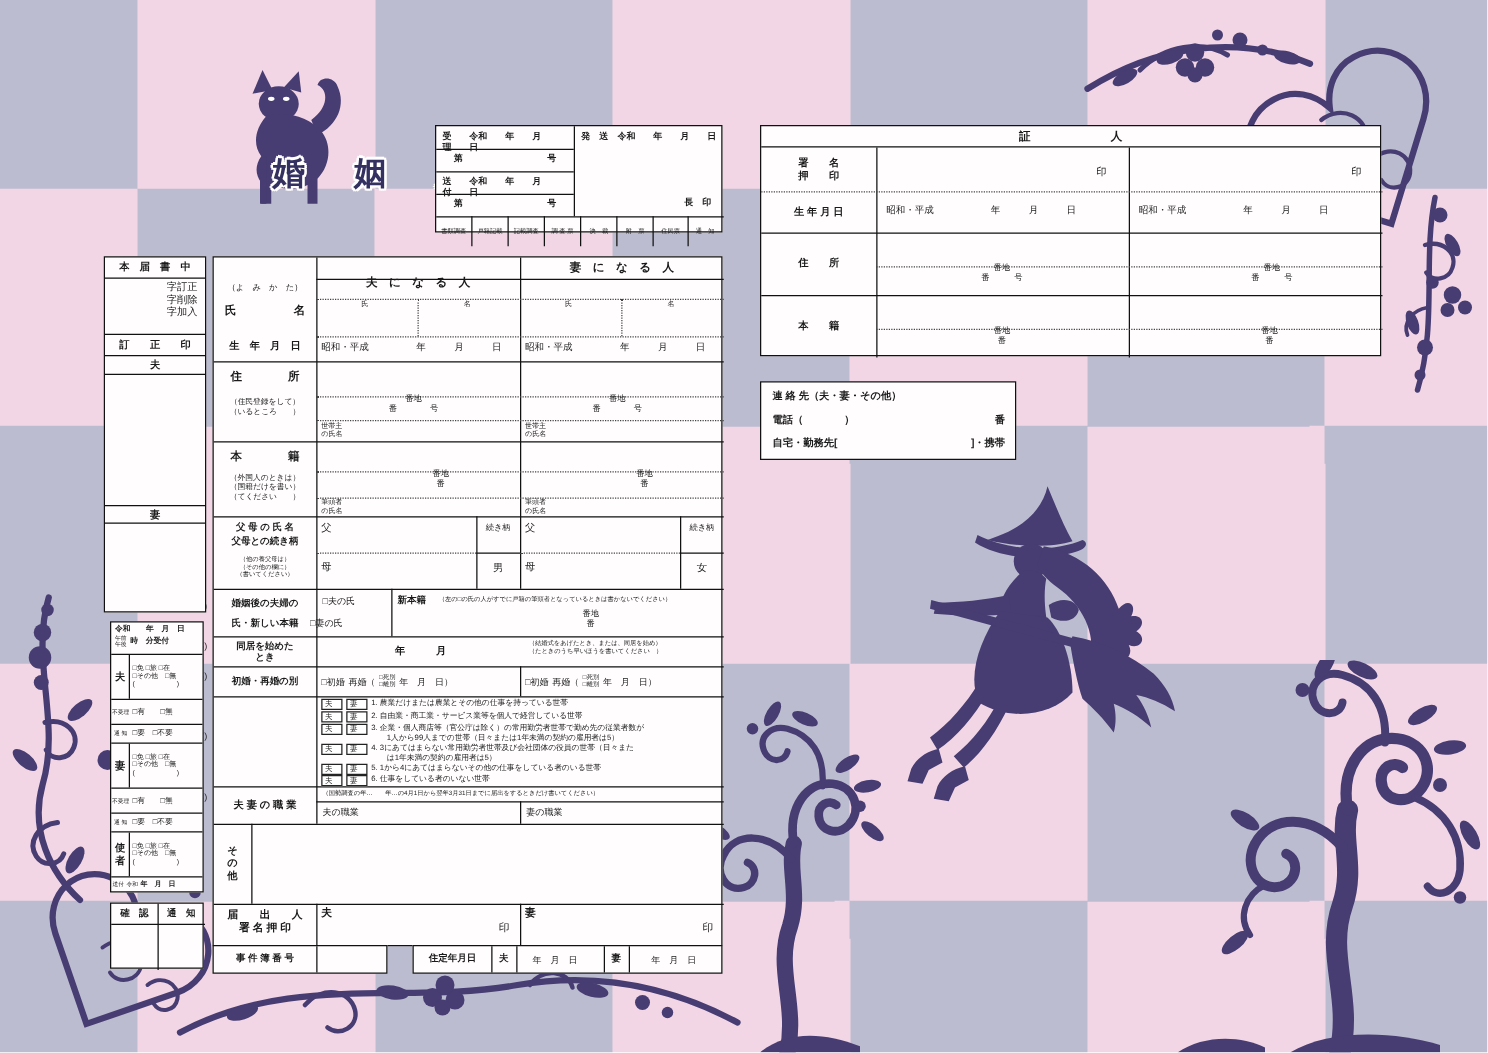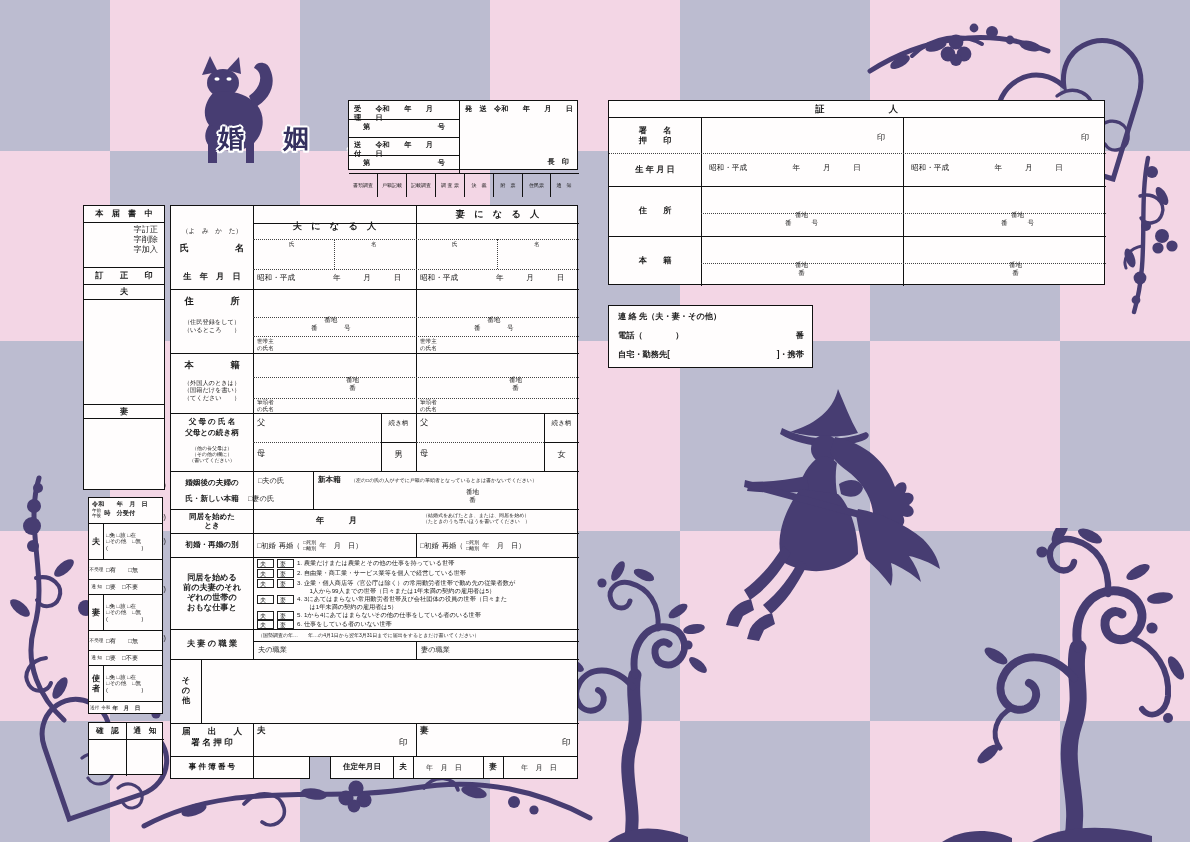--- a/index.html
+++ b/index.html
@@ -195,21 +195,21 @@
   <div class="abs f7" style="left:149px;top:247px;">(1)</div>
   <div class="abs f7" style="left:149px;top:311px;">(2)</div>
   <div class="abs f7" style="left:149px;top:374px;">(3)</div>
   <div class="abs f7" style="left:157px;top:480px;">(4)</div>
   <div class="abs f7" style="left:157px;top:512px;">(5)</div>
   <div class="abs f7" style="left:157px;top:536px;">(6)</div>
   <div class="abs f7" style="left:157px;top:584px;">(7)</div>
   <div class="abs f7" style="left:157px;top:633px;">(8)</div>
 
 
-  <div class="abs box" style="left:348px;top:100px;width:230px;height:70px;">
+  <div class="abs box" style="left:348px;top:100px;width:230px;height:86px;">
     <div class="vline" style="left:110px;top:0;height:72px;"></div>
     <div class="hline" style="left:0;top:18px;width:110px;"></div>
     <div class="hline" style="left:0;top:36px;width:110px;"></div>
     <div class="hline" style="left:0;top:54px;width:110px;"></div>
     <div class="hline" style="left:0;top:72px;width:230px;"></div>
     <div class="abs spread f7 sb" style="left:5px;top:3px;width:100px;">
       <span>受　理</span>
         <span>令和　　年　　月　　日</span>
     </div>
     <div class="abs spread f7 sb" style="left:14px;top:21px;width:82px;">
@@ -475,24 +475,20 @@
       <span class="f7">年　月　日）</span>
     </div>
     <div class="abs flex" style="left:249px;top:329px;width:157px;height:20px;gap:3px;">
       <span class="f7">□初婚</span>
       <span class="f7">再婚（</span>
       <span class="f5 pre">□死別
 □離別</span>
       <span class="f7">年　月　日）</span>
     </div>
 
-    <div class="abs f8 sb pre ctr" style="left:0;top:351px;width:82px;height:72px;">同居を始める
-前の夫妻のそれ
-ぞれの世帯の
-おもな仕事と</div>
     <div class="abs" style="left:86px;top:353px;width:320px;">
       <div class="flex" style="align-items:flex-start;">
         <span class="chkbox">夫</span>
         <span class="chkbox">妻</span>
         <span class="f6 pre">1. 農業だけまたは農業とその他の仕事を持っている世帯</span>
       </div>
     </div>
     <div class="abs" style="left:86px;top:363px;width:320px;">
       <div class="flex" style="align-items:flex-start;">
         <span class="chkbox">夫</span>

